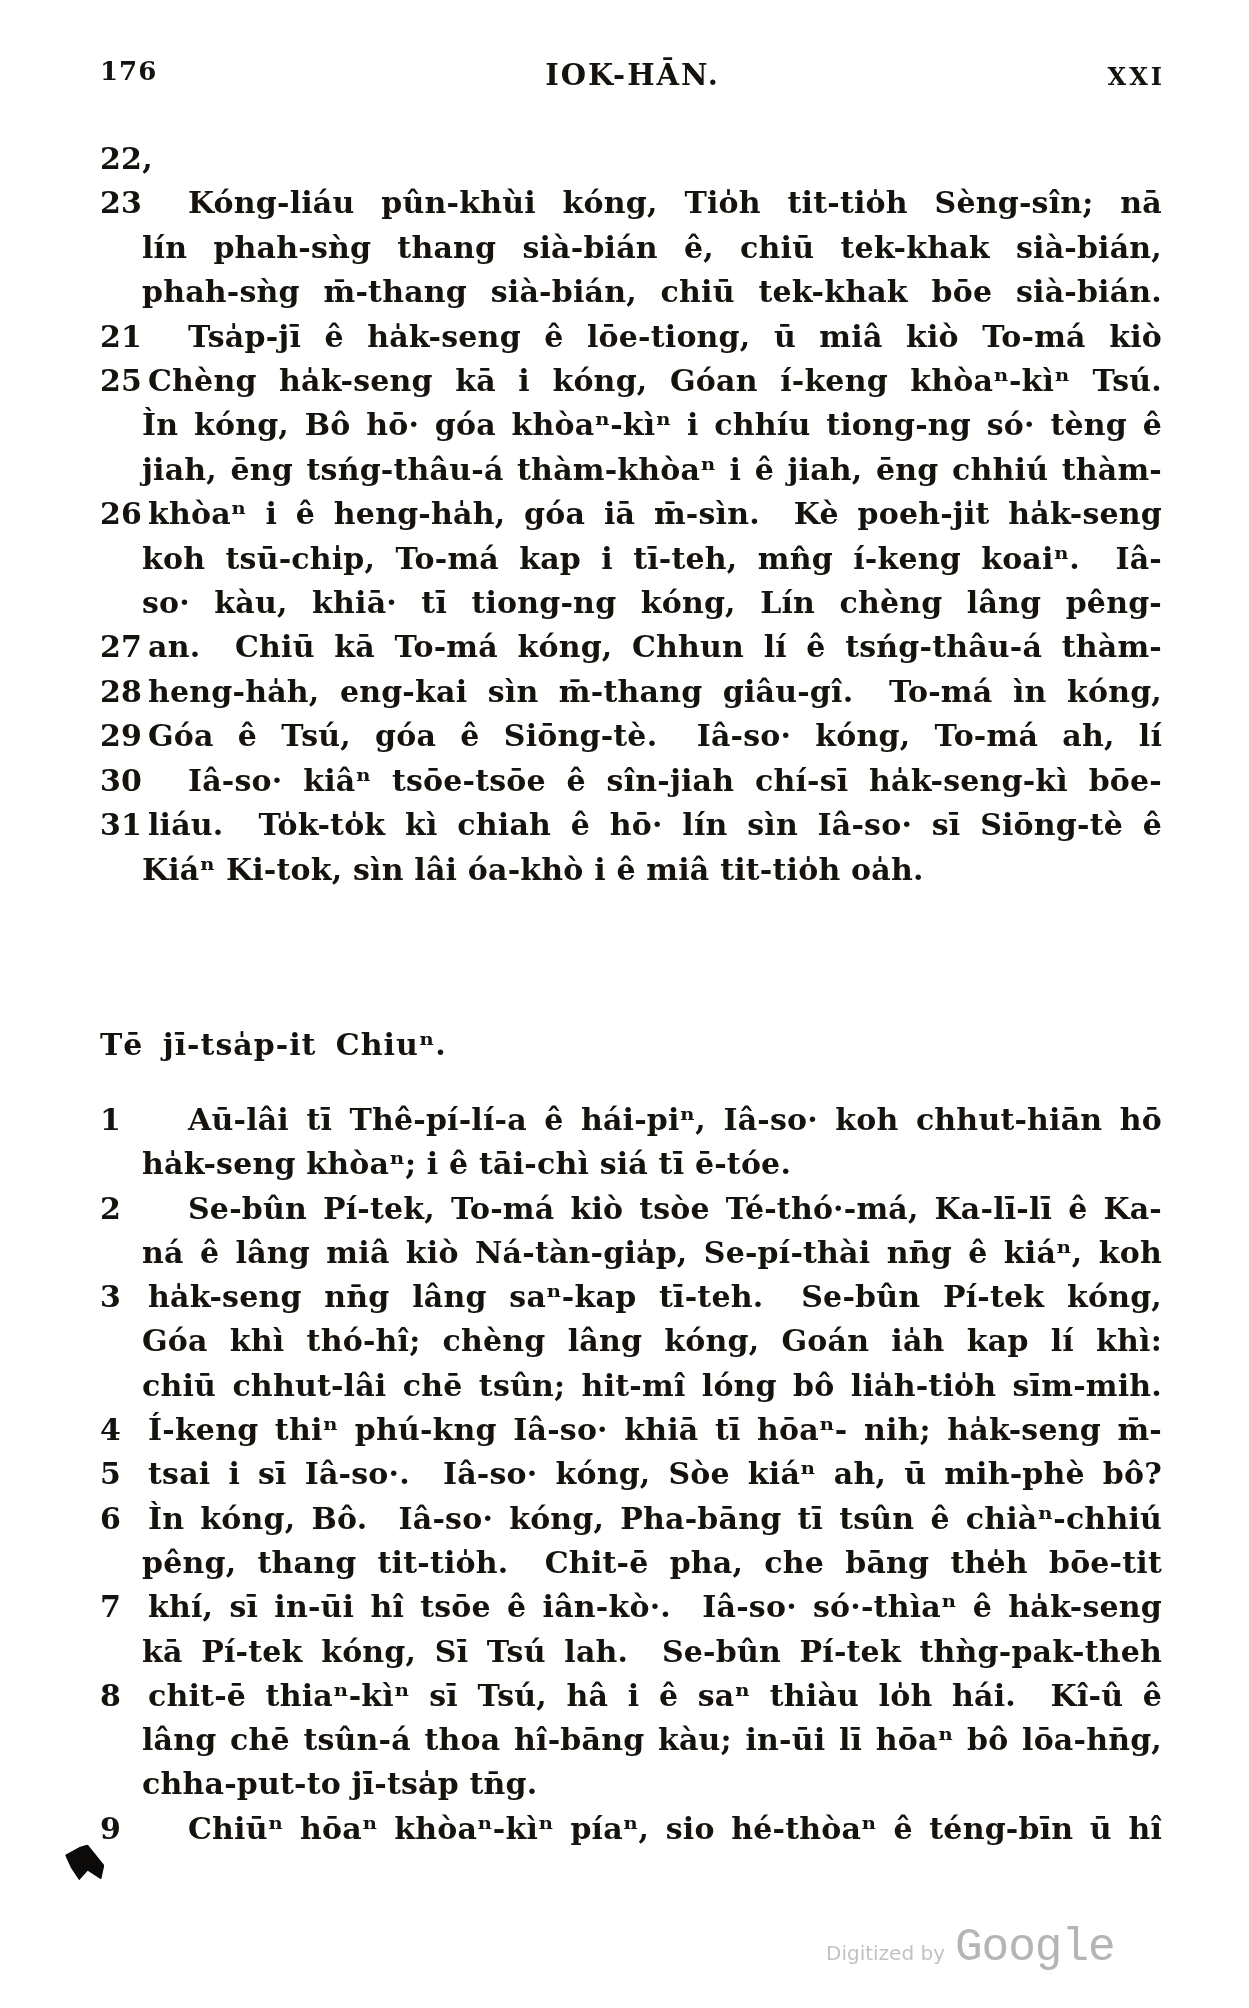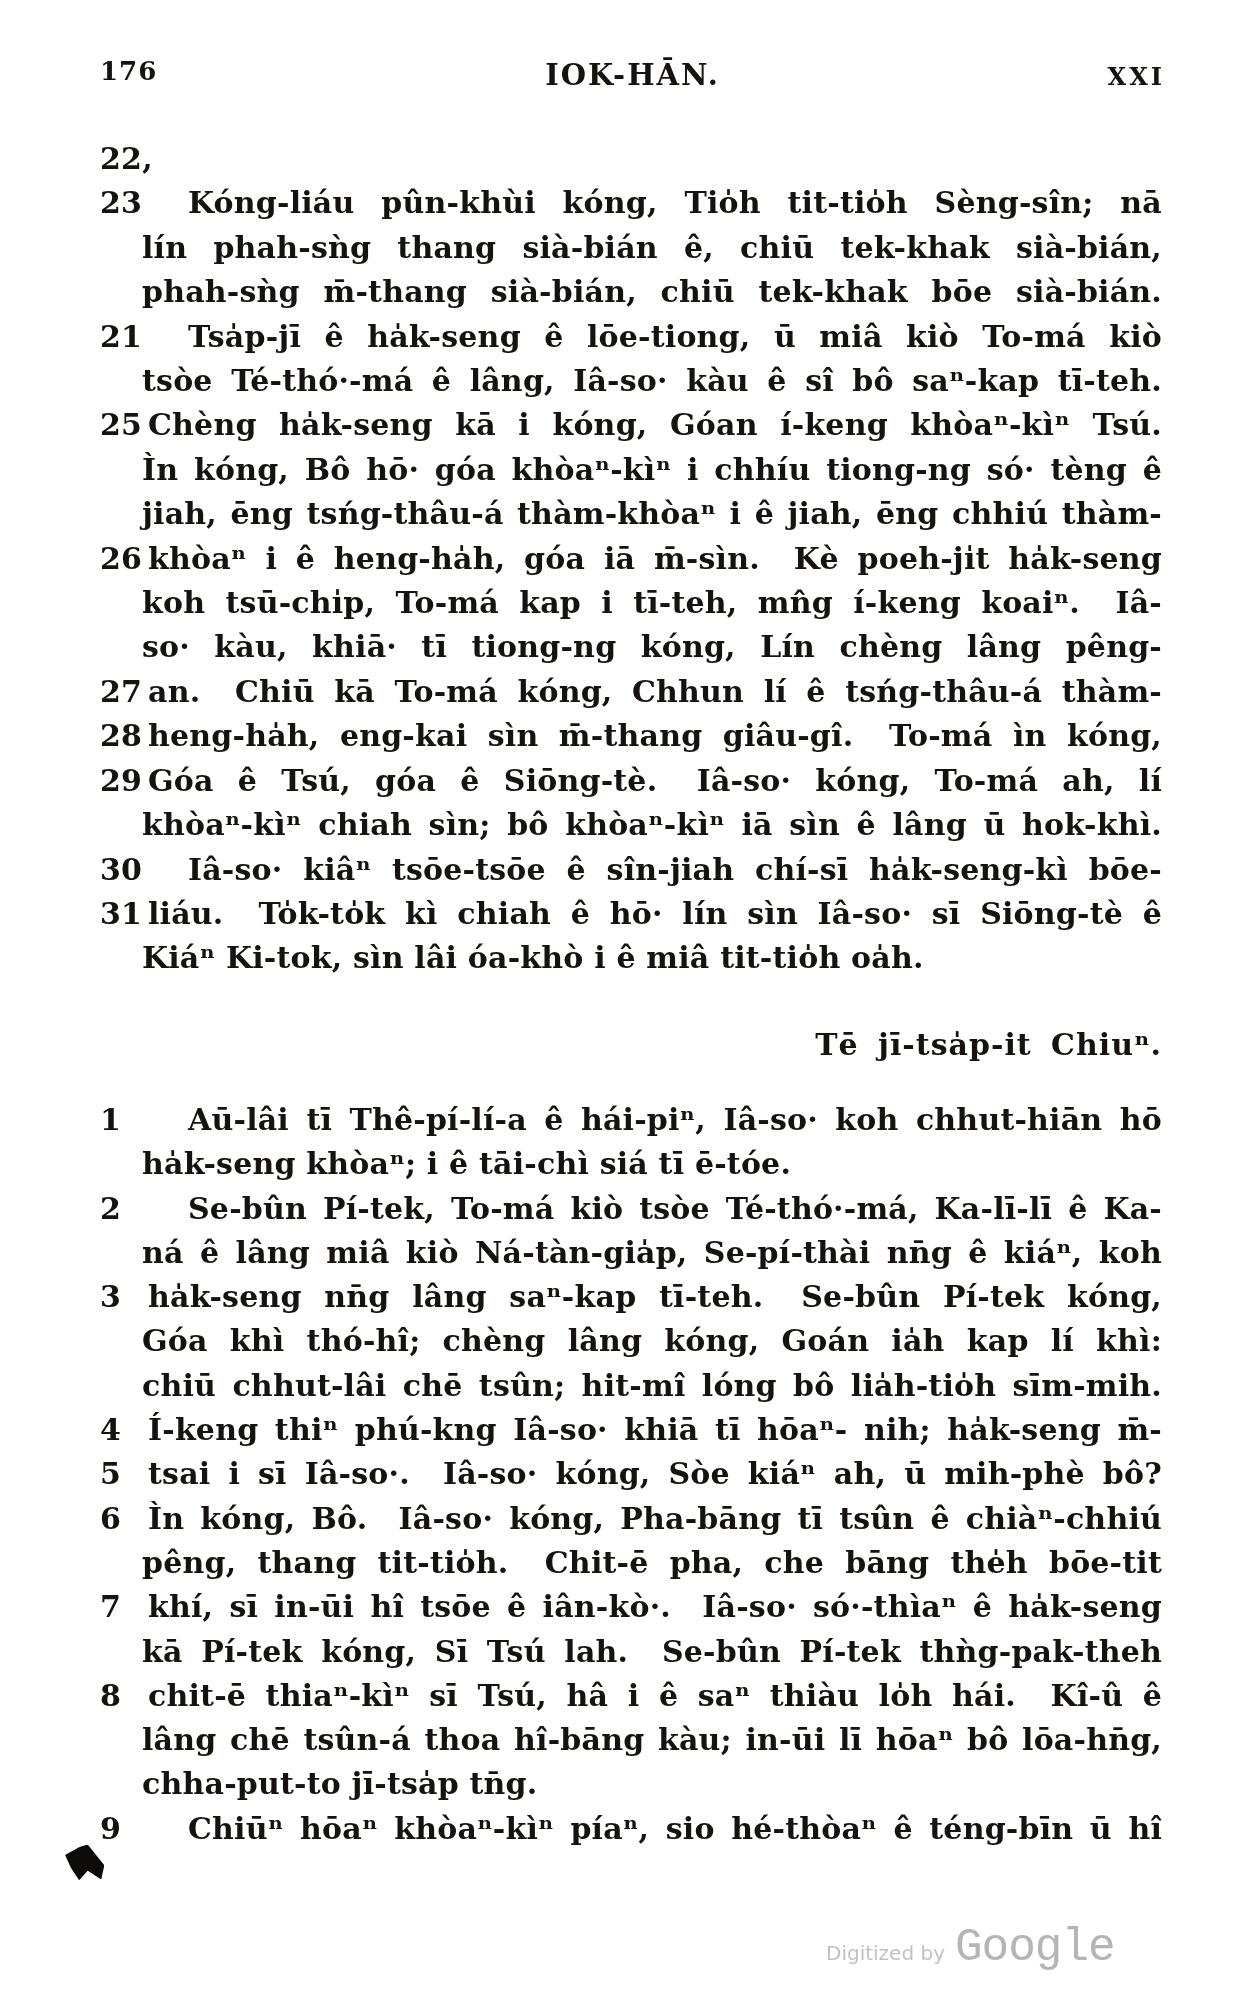--- a/index.html
+++ b/index.html
@@ -29,21 +29,21 @@
     text-align-last:justify;
     white-space:normal;
     letter-spacing:.2px;
   }
   .line.cont{padding-left:42px;}
   .line.short{text-align-last:left;}
   .num{display:inline-block;width:48px;}
   .num.wide{width:88px;}
   .chapter-heading{
     position:absolute;top:1027px;left:100px;width:1062px;
-    text-align:right;font-size:30px;letter-spacing:1px;word-spacing:8px;
+    text-align:left;font-size:30px;letter-spacing:1px;word-spacing:8px;
   }
   
   .inkblot{
     position:absolute;left:66px;top:1845px;width:38px;height:36px;
     background:#0c0b0a;
     clip-path:polygon(0% 22%, 40% 4%, 62% 0%, 100% 62%, 88% 100%, 55% 72%, 30% 96%, 12% 60%);
     transform:rotate(-6deg);
   }
   
   .watermark{
@@ -68,31 +68,29 @@
     <span class="pgnum">176</span>
     <span class="runtitle">IOK-HĀN.</span>
     <span class="chroman">XXI</span>
   </div>
 
   <div id="ch20" class="textblock">
       <div class="line"><span class="num wide">22, 23</span><span>Kóng-liáu pûn-khùi kóng, Tio̍h tit-tio̍h Sèng-sîn; nā</span></div>
       <div class="line cont"><span>lín phah-sǹg thang sià-bián ê, chiū tek-khak sià-bián,</span></div>
       <div class="line cont"><span>phah-sǹg m̄-thang sià-bián, chiū tek-khak bōe sià-bián.</span></div>
       <div class="line"><span class="num wide">21</span><span>Tsa̍p-jī ê ha̍k-seng ê lōe-tiong, ū miâ kiò To-má kiò</span></div>
-      <div class="line cont"><span>tsòe Té-thó·-má ê lâng, Iâ-so· kàu ê sî bô saⁿ-kap tī-teh.</span></div>
       <div class="line"><span class="num">25</span><span>Chèng ha̍k-seng kā i kóng, Góan í-keng khòaⁿ-kìⁿ Tsú.</span></div>
       <div class="line cont"><span>Ìn kóng, Bô hō· góa khòaⁿ-kìⁿ i chhíu tiong-ng só· tèng ê</span></div>
       <div class="line cont"><span>jiah, ēng tsńg-thâu-á thàm-khòaⁿ i ê jiah, ēng chhiú thàm-</span></div>
       <div class="line"><span class="num">26</span><span>khòaⁿ i ê heng-ha̍h, góa iā m̄-sìn.  Kè poeh-ji̍t ha̍k-seng</span></div>
       <div class="line cont"><span>koh tsū-chi̍p, To-má kap i tī-teh, mn̂g í-keng koaiⁿ.  Iâ-</span></div>
       <div class="line cont"><span>so· kàu, khiā· tī tiong-ng kóng, Lín chèng lâng pêng-</span></div>
       <div class="line"><span class="num">27</span><span>an.  Chiū kā To-má kóng, Chhun lí ê tsńg-thâu-á thàm-</span></div>
       <div class="line"><span class="num">28</span><span>heng-ha̍h, eng-kai sìn m̄-thang giâu-gî.  To-má ìn kóng,</span></div>
       <div class="line"><span class="num">29</span><span>Góa ê Tsú, góa ê Siōng-tè.  Iâ-so· kóng, To-má ah, lí</span></div>
-      <div class="line cont"><span>khòaⁿ-kìⁿ chiah sìn; bô khòaⁿ-kìⁿ iā sìn ê lâng ū hok-khì.</span></div>
       <div class="line"><span class="num wide">30</span><span>Iâ-so· kiâⁿ tsōe-tsōe ê sîn-jiah chí-sī ha̍k-seng-kì bōe-</span></div>
       <div class="line"><span class="num">31</span><span>liáu.  To̍k-to̍k kì chiah ê hō· lín sìn Iâ-so· sī Siōng-tè ê</span></div>
       <div class="line cont short"><span>Kiáⁿ Ki-tok, sìn lâi óa-khò i ê miâ tit-tio̍h oa̍h.</span></div>
     </div>
 
   <div class="chapter-heading">Tē jī-tsa̍p-it Chiuⁿ.</div>
 
   <div id="ch21" class="textblock">
       <div class="line"><span class="num wide">1</span><span>Aū-lâi tī Thê-pí-lí-a ê hái-piⁿ, Iâ-so· koh chhut-hiān hō</span></div>
       <div class="line cont short"><span>ha̍k-seng khòaⁿ; i ê tāi-chì siá tī ē-tóe.</span></div>

